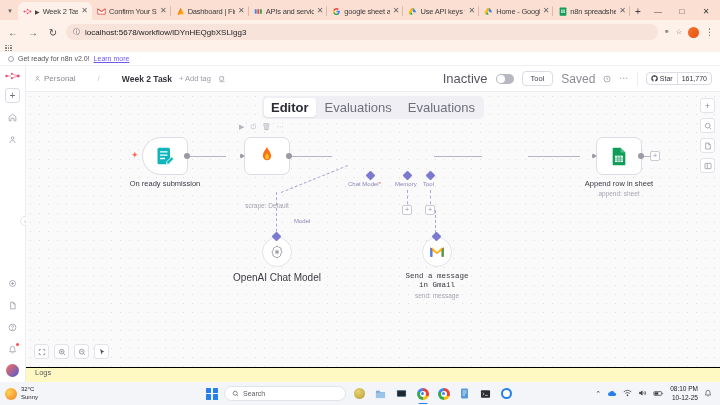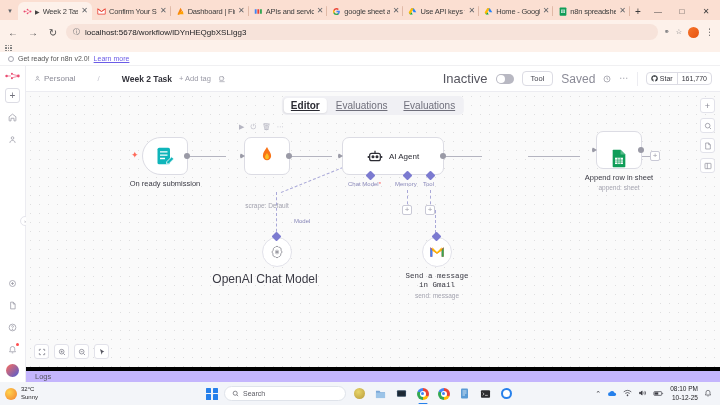--- a/index.html
+++ b/index.html
@@ -151,21 +151,21 @@
     flex: 1 1 auto; position: relative; overflow: hidden;
     background-color: #fafafa;
     background-image: radial-gradient(#dededf 0.7px, transparent 0.7px);
     background-size: 9px 9px;
   }
   .tabs-pill {
     position: absolute; left: 50%; transform: translateX(-50%); top: 4px;
     display: flex; background: #f0f0f4; border-radius: 5px; padding: 2px;
     gap: 2px; z-index: 12;
   }
-  .tab-pill { font-size: 10px; padding: 2px 7px; border-radius: 4px; color: #6f6f7b; text-decoration: underline; }
+  .tab-pill { font-size: 13px; padding: 2px 7px; border-radius: 4px; color: #6f6f7b; }
   .tab-pill.active { background: #fff; color: #2b2b33; font-weight: bold;
     box-shadow: 0 1px 2px rgba(0,0,0,0.07); }
 
   .node {
     position: absolute; width: 46px; height: 38px; background: #fff;
     border: 1px solid #dcdce4; border-radius: 7px;
     display: flex; align-items: center; justify-content: center; z-index: 6;
   }
   .node.trigger { border-radius: 19px 7px 7px 19px; }
   .node.wide { width: 102px; }
@@ -228,22 +228,22 @@
     border-radius: 3px; display: flex; align-items: center; justify-content: center;
     font-size: 8px; color: #7a7a86;
   }
   .exec-btn {
     position: absolute; left: 50%; transform: translateX(-50%); bottom: 6px;
     background: #ff6d5a; color: #fff; border-radius: 4px; padding: 4px 10px;
     font-size: 8px; display: flex; align-items: center; gap: 4px; z-index: 12;
     box-shadow: 0 1px 3px rgba(0,0,0,0.12);
   }
   .logs-bar {
-    height: 15px; background: #c4b5fd; border-top: 4px solid #000000;
-    display: flex; align-items: center; padding-left: 9px; font-size: 7.5px; color: #55555f;
+    height: 15px; background: #fef9c3; border-top: 1px solid #000000;
+    display: flex; align-items: flex-start; padding-left: 9px; font-size: 7.5px; color: #55555f;
   }
 
   
   .taskbar {
     position: absolute; left: 0; top: 382px; width: 720px; height: 23px;
     background: #f3f5f9; display: flex; align-items: center; padding: 0 5px;
   }
   .weather { display: flex; align-items: center; gap: 4px; }
   .weather-icon { width: 12px; height: 12px; border-radius: 50%;
     background: radial-gradient(circle at 35% 35%, #ffd34d, #f27e2e); }
@@ -576,48 +576,35 @@
           <div class="node" style="left:218px;top:45px;">
             <svg width="18" height="20" viewBox="0 0 24 26">
               <path d="M12 1C9 6 6.5 8 6.5 13a5.5 5.5 0 0011 0C17.5 9 15 7 12 1z" fill="#f97316"></path>
               <path d="M12 9c-1.6 2.5-2.6 3.6-2.6 5.6a2.6 2.6 0 105.2 0c0-2-1-3.1-2.6-5.6z" fill="#fbbf24"></path>
             </svg>
             <span class="port in"></span>
             <span class="port out"></span>
             <span class="node-sub" style="top:64px;">scrape: Default</span>
           </div>
 
-          <div class="node wide" style="left:316px;top:45px;">
-            <span style="display:flex;align-items:center;gap:6px;">
-              <svg width="16" height="16" viewBox="0 0 24 24" fill="none" stroke="#2b2b33" stroke-width="1.8">
-                <rect x="4" y="8" width="16" height="11" rx="3"></rect>
-                <circle cx="9" cy="13" r="1.4" fill="#2b2b33"></circle>
-                  <circle cx="15" cy="13" r="1.4" fill="#2b2b33"></circle>
-                <path d="M12 4v4M2 12v3M22 12v3"></path>
-              </svg>
-              <span style="font-size:8px;color:#2b2b33;">AI Agent</span>
-            </span>
-            <span class="port in"></span>
-            <span class="port out"></span>
-          </div>
 
           <div class="diamond" style="left:341px;top:80px;"></div>
           <span class="sub-label" style="left:322px;top:89px;"><span>Chat Model</span><span class="req">*</span></span>
           <div class="diamond" style="left:378px;top:80px;"></div>
           <span class="sub-label" style="left:369px;top:89px;">Memory</span>
           <div class="diamond" style="left:401px;top:80px;"></div>
           <span class="sub-label" style="left:397px;top:89px;">Tool</span>
 
           <div class="plus-box" style="left:376px;top:113px;">+</div>
           <div class="plus-box" style="left:399px;top:113px;">+</div>
 
           <span class="sub-label" style="left:268px;top:126px;">Model</span>
 
 
-          <div class="node" style="left:570px;top:39px;align-items:flex-end;">
+          <div class="node" style="left:570px;top:45px;">
             <svg width="16" height="19" viewBox="0 0 20 24">
               <path d="M3 1h9l6 6v15a1 1 0 01-1 1H3a1 1 0 01-1-1V2a1 1 0 011-1z" fill="#0f9d58"></path>
               <path d="M12 1l6 6h-6z" fill="#57bb8a"></path>
               <rect x="5" y="11" width="10" height="8" fill="#fff"></rect>
               <path d="M5 14h10M5 16.5h10M8.5 11v8M11.5 11v8" stroke="#0f9d58" stroke-width="0.9"></path>
             </svg>
             <span class="port in"></span>
             <span class="port out"></span>
             <span class="node-label">Append row in sheet</span>
             <span class="node-sub" style="top:52px;">append: sheet</span>
@@ -625,21 +612,21 @@
 
           <div class="plus-box" style="left:624px;top:59px;">+</div>
 
           <div class="circ-node" style="left:236px;top:145px;">
             <svg width="16" height="16" viewBox="0 0 24 24" fill="none" stroke="#8d8d96" stroke-width="1.3">
               <path d="M12 3.5a3 3 0 012.6 1.5 3 3 0 013.3 4.3 3 3 0 01-.6 5.4 3 3 0 01-2.6 4.3A3 3 0 0112 20.5a3 3 0 01-2.6-1.5 3 3 0 01-3.3-4.3 3 3 0 01.6-5.4A3 3 0 019.3 5 3 3 0 0112 3.5z"></path>
               <path d="M12 8.5v7M9 10.2l6 3.6M15 10.2l-6 3.6"></path>
             </svg>
           </div>
           <div class="diamond" style="left:247px;top:141px;"></div>
-          <span class="node-sub" style="left:239px;top:180px;font-size:12px;color:#3a3a44;">OpenAI Chat Model</span>
+          <span class="node-sub" style="left:251px;top:180px;font-size:10px;color:#3a3a44;">OpenAI Chat Model</span>
 
           <div class="circ-node" style="left:396px;top:145px;">
             <svg width="16" height="12" viewBox="0 0 24 18">
               <path d="M2 2h20v14H2z" fill="#fff"></path>
               <path d="M2 2l10 7.2L22 2v14h-3V6.6l-7 5-7-5V16H2z" fill="#ea4335"></path>
               <path d="M2 2v14h3V6.6z" fill="#4285f4"></path>
               <path d="M19 6.6V16h3V2z" fill="#34a853"></path>
               <path d="M5 6.6l7 5 7-5V2L12 9.2 5 2z" fill="#fbbc05"></path>
             </svg>
           </div>

